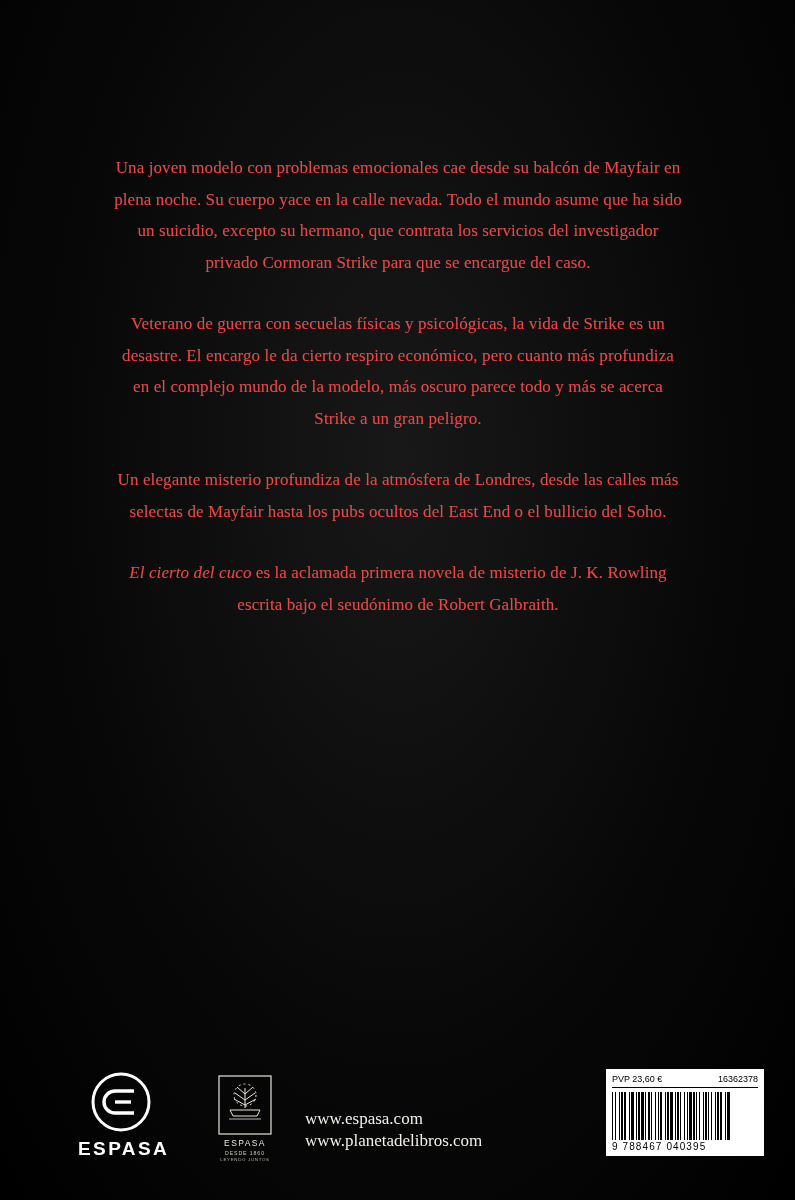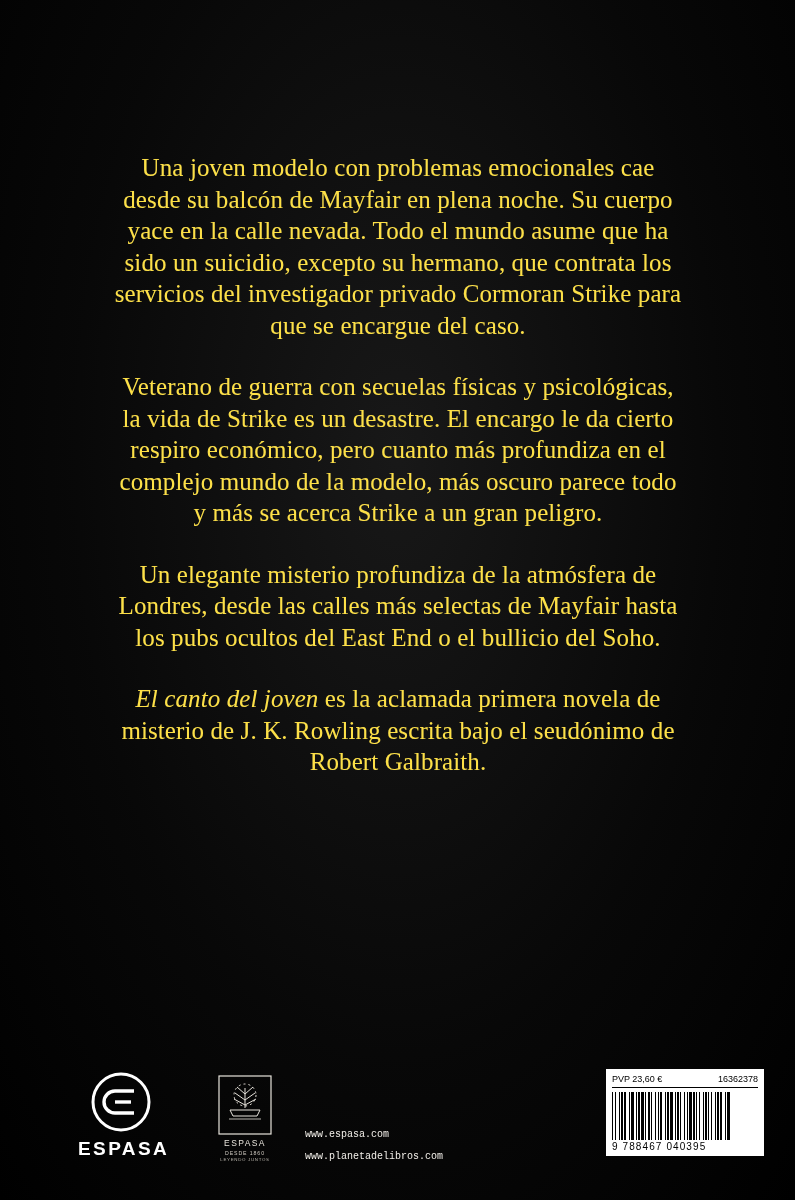--- a/index.html
+++ b/index.html
@@ -28,24 +28,24 @@
   .blurb {
     position: absolute;
     top: 152px;
     left: 112px;
     width: 572px;
     text-align: center;
     z-index: 2;
   }
   .blurb p {
     margin: 0 0 30px 0;
-    font-size: 25px;
+    font-size: 17px;
     line-height: 31.5px;
     letter-spacing: 0.1px;
-    color: #fde047;
+    color: #ef4444;
     text-shadow: 0 0 1px rgba(255,255,255,0.12);
   }
   .blurb p:last-child {
     margin-bottom: 0;
   }
   .blurb .italic-lead {
     font-style: italic;
   }
 
   
@@ -108,23 +108,23 @@
     font-size: 4.4px;
     letter-spacing: 0.7px;
     color: #b8b4ab;
     margin-top: 1px;
   }
 
   
   .weblinks {
     position: absolute;
     left: 305px;
-    bottom: 32px;
-    font-family: Liberation Mono, monospace;
-    font-size: 10px;
+    bottom: 48px;
+    font-family: Liberation Serif, serif;
+    font-size: 17px;
     line-height: 22px;
     color: #f2efe9;
   }
   .weblinks a {
     color: #f2efe9;
     text-decoration: none;
     display: block;
   }
 
   
@@ -169,21 +169,21 @@
 </style>
 </head>
 <body>
 
 <div id="page">
 
   <div class="blurb">
     <p>Una joven modelo con problemas emocionales cae desde su balcón de Mayfair en plena noche. Su cuerpo yace en la calle nevada. Todo el mundo asume que ha sido un suicidio, excepto su hermano, que contrata los servicios del investigador privado Cormoran Strike para que se encargue del caso.</p>
     <p>Veterano de guerra con secuelas físicas y psicológicas, la vida de Strike es un desastre. El encargo le da cierto respiro económico, pero cuanto más profundiza en el complejo mundo de la modelo, más oscuro parece todo y más se acerca Strike a un gran peligro.</p>
     <p>Un elegante misterio profundiza de la atmósfera de Londres, desde las calles más selectas de Mayfair hasta los pubs ocultos del East End o el bullicio del Soho.</p>
-    <p><span class="italic-lead">El canto del joven</span><span> es la aclamada primera novela de misterio de J. K. Rowling escrita bajo el seudónimo de Robert Galbraith.</span></p>
+    <p><span class="italic-lead">El cierto del cuco</span><span> es la aclamada primera novela de misterio de J. K. Rowling escrita bajo el seudónimo de Robert Galbraith.</span></p>
   </div>
 
   <div class="footer">
 
     <div class="espasa-logo">
       <svg class="espasa-mark" viewBox="0 0 60 60">
         <circle cx="30" cy="30" r="28" fill="none" stroke="#ffffff" stroke-width="3"></circle>
         <path d="M43 19 H24 a11 11 0 0 0 0 22 H43" fill="none" stroke="#ffffff" stroke-width="3.4"></path>
         <line x1="24" y1="30" x2="40" y2="30" stroke="#ffffff" stroke-width="3.4"></line>
       </svg>

